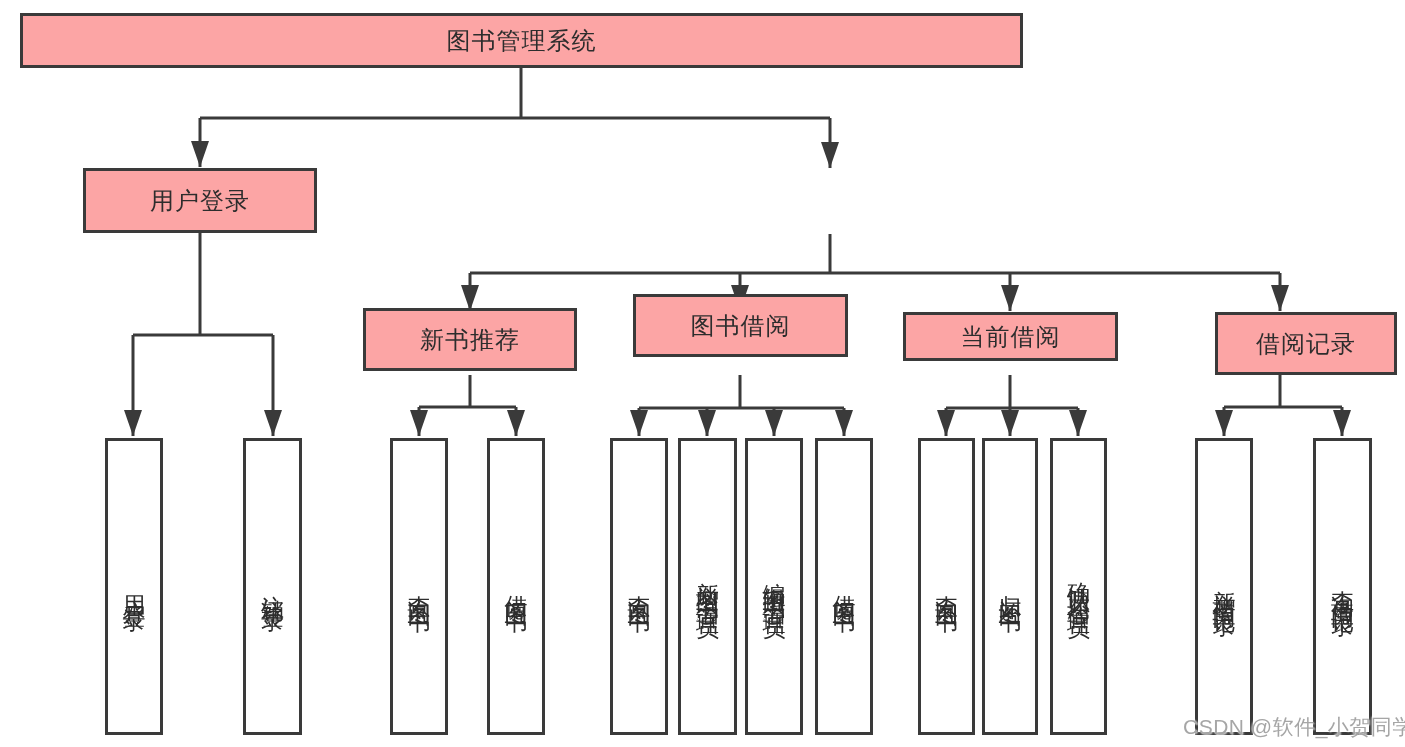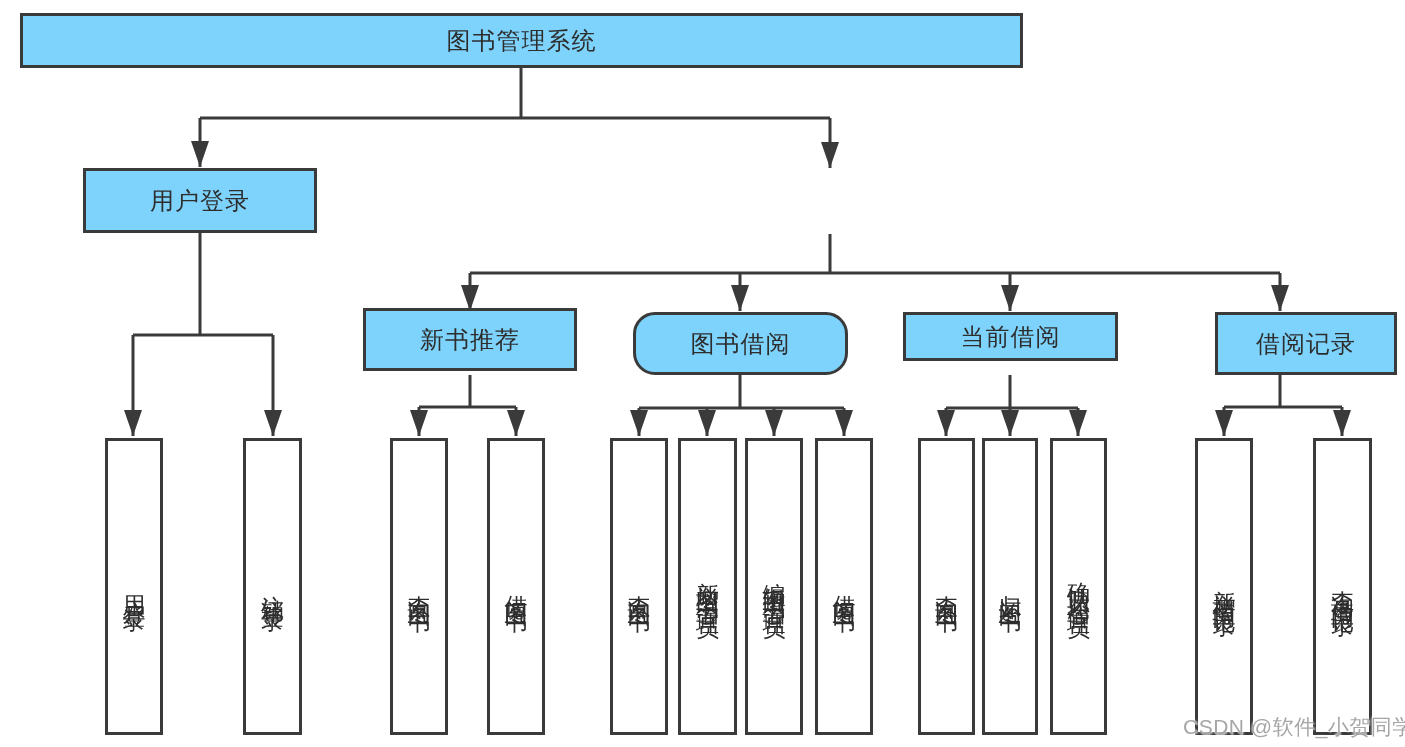--- a/index.html
+++ b/index.html
@@ -18,21 +18,21 @@
   .connectors {
     position: absolute;
     left: 0;
     top: 0;
     pointer-events: none;
   }
   .hbox {
     position: absolute;
     box-sizing: border-box;
     border: 3px solid #3a3a3a;
-    background: #7dd3fc;
+    background: #fca5a5;
     display: flex;
     align-items: center;
     justify-content: center;
     font-size: 24px;
     letter-spacing: 1px;
     color: #2d2d2d;
   }
   .vbox {
     position: absolute;
     box-sizing: border-box;
@@ -114,21 +114,21 @@
     <span>图书管理系统</span>
   </div>
 
   <div class="hbox" style="left:83px; top:168px; width:234px; height:65px;">
     <span>用户登录</span>
   </div>
 
   <div class="hbox" style="left:363px; top:308px; width:214px; height:63px;">
     <span>新书推荐</span>
   </div>
-  <div class="hbox" style="left:633px; top:312px; width:215px; height:63px;border-radius:22px;">
+  <div class="hbox" style="left:633px; top:294px; width:215px; height:63px;">
     <span>图书借阅</span>
   </div>
   <div class="hbox" style="left:903px; top:312px; width:215px; height:49px;">
     <span>当前借阅</span>
   </div>
   <div class="hbox" style="left:1215px; top:312px; width:182px; height:63px;">
     <span>借阅记录</span>
   </div>
 
   <div class="vbox" style="left:105px; width:58px;">

